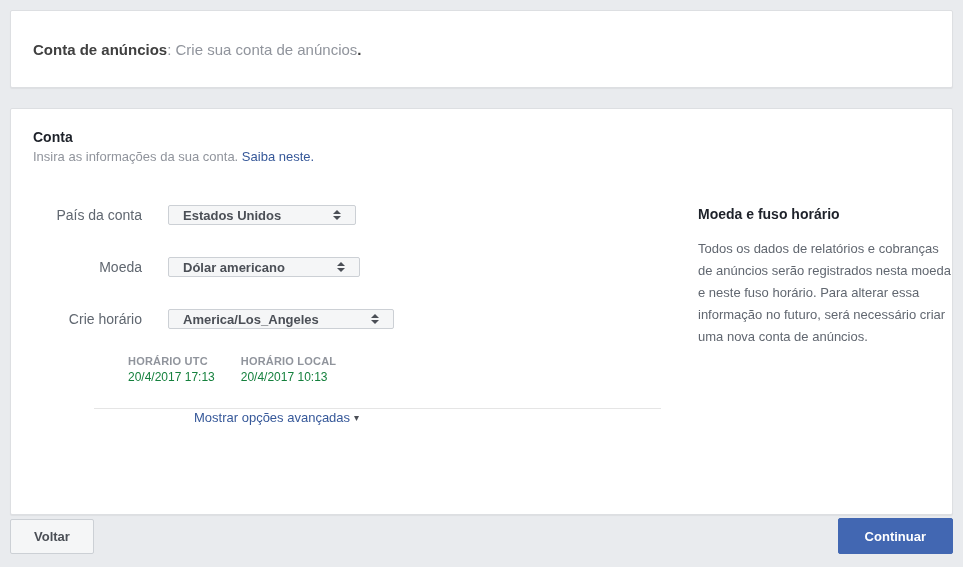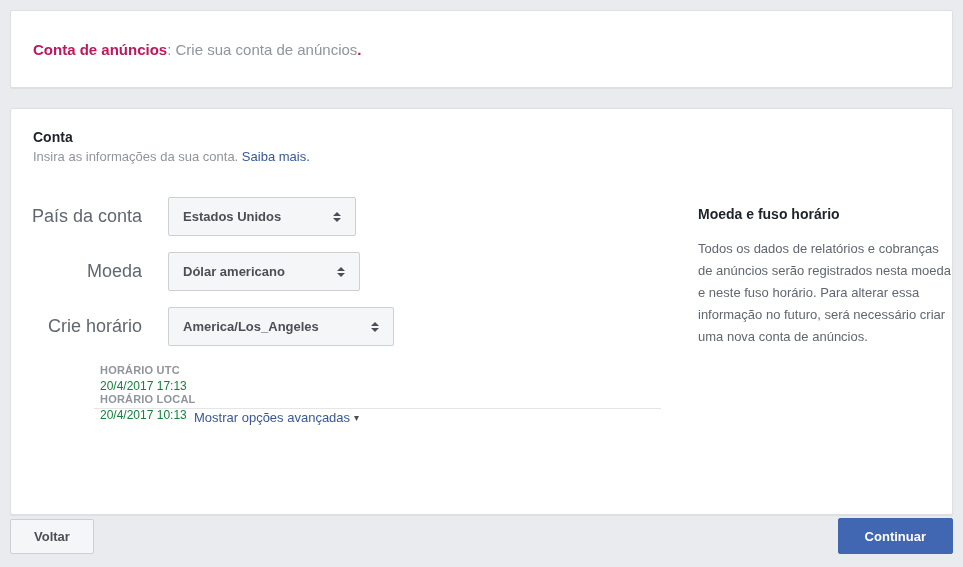--- a/index.html
+++ b/index.html
@@ -21,70 +21,70 @@
     box-shadow: 0 1px 1px rgba(0,0,0,.05);
   }
   .top-card {
     top: 10px;
     height: 78px;
     display: flex;
     align-items: center;
     padding: 0 22px;
   }
   .top-card .title { font-size: 15px; color: #90949c; }
-  .top-card .title b { color: #be185d; font-weight: bold; }
+  .top-card .title b { color: #404040; font-weight: bold; }
   .main-card {
     top: 108px;
     height: 407px;
     padding: 20px 22px;
   }
   .section-heading { font-size: 14px; font-weight: bold; color: #1d2129; }
   .section-sub { font-size: 13px; color: #90949c; margin-top: 4px; }
   .link { color: #365899; text-decoration: none; cursor: pointer; }
 
   .form-area { position: absolute; left: 0; top: 88px; width: 660px; }
   .form-row {
     display: flex;
     align-items: center;
     margin-bottom: 16px;
     min-height: 36px;
   }
   .form-label {
     width: 157px;
     text-align: right;
     padding-right: 26px;
-    font-size: 18px;
+    font-size: 14px;
     color: #606770;
     flex: 0 0 157px;
   }
   .dropdown {
     display: inline-flex;
     align-items: center;
-    height: 39px;
+    height: 20px;
     background: #f5f6f7;
     border: 1px solid #ccd0d5;
     border-radius: 2px;
     padding: 0 14px;
     font-size: 13px;
     font-weight: bold;
     color: #4b4f56;
     cursor: pointer;
     gap: 45px;
   }
   .sort-arrows {
     display: inline-flex;
     flex-direction: column;
     margin-left: 7px;
     gap: 2px;
   }
   .sort-arrows i { display: block; width: 0; height: 0; border-left: 4px solid transparent; border-right: 4px solid transparent; }
   .sort-arrows .up { border-bottom: 4px solid #4b4f56; }
   .sort-arrows .down { border-top: 4px solid #4b4f56; }
 
-  .times-row { display: flex; margin-left: 89px; margin-top: 18px; flex-direction: column; }
+  .times-row { display: flex; margin-left: 117px; margin-top: 18px; }
   .time-block { margin-right: 26px; }
   .time-label {
     font-size: 11px;
     color: #90949c;
     font-weight: bold;
     letter-spacing: .2px;
     text-transform: uppercase;
   }
   .time-value { font-size: 12px; color: #15803d; margin-top: 3px; }
 
@@ -150,21 +150,21 @@
 <body>
 
 <div class="card top-card">
   <div class="title"><b>Conta de anúncios</b><span>: Crie sua conta de anúncios</span><b>.</b></div>
 </div>
 
 <div class="card main-card">
   <div class="section-heading">Conta</div>
   <div class="section-sub">
     <span>Insira as informações da sua conta.</span>
-    <a class="link">Saiba mais.</a>
+    <a class="link">Saiba neste.</a>
   </div>
 
   <div class="form-area">
     <div class="form-row">
       <div class="form-label">País da conta</div>
       <div class="dropdown">
         <span>Estados Unidos</span>
         <span class="sort-arrows">
             <i class="up"></i>
             <i class="down"></i>

